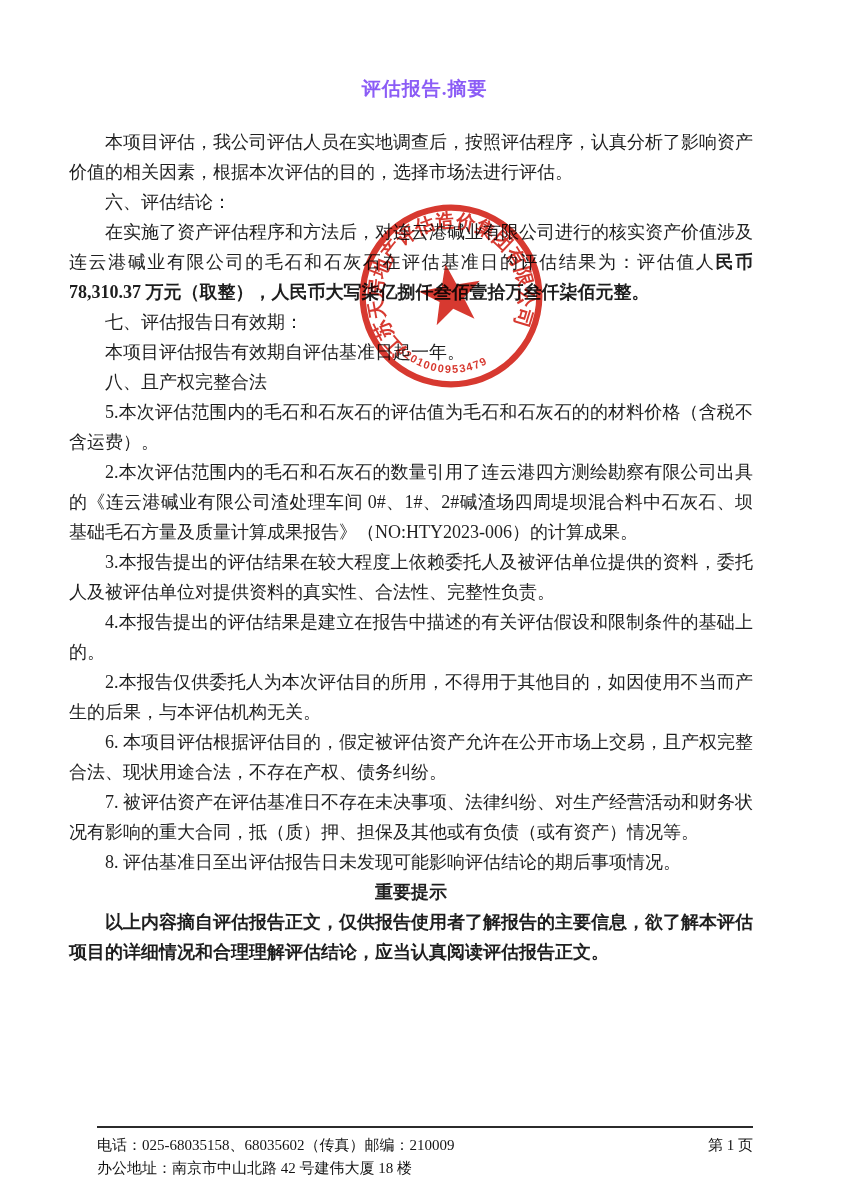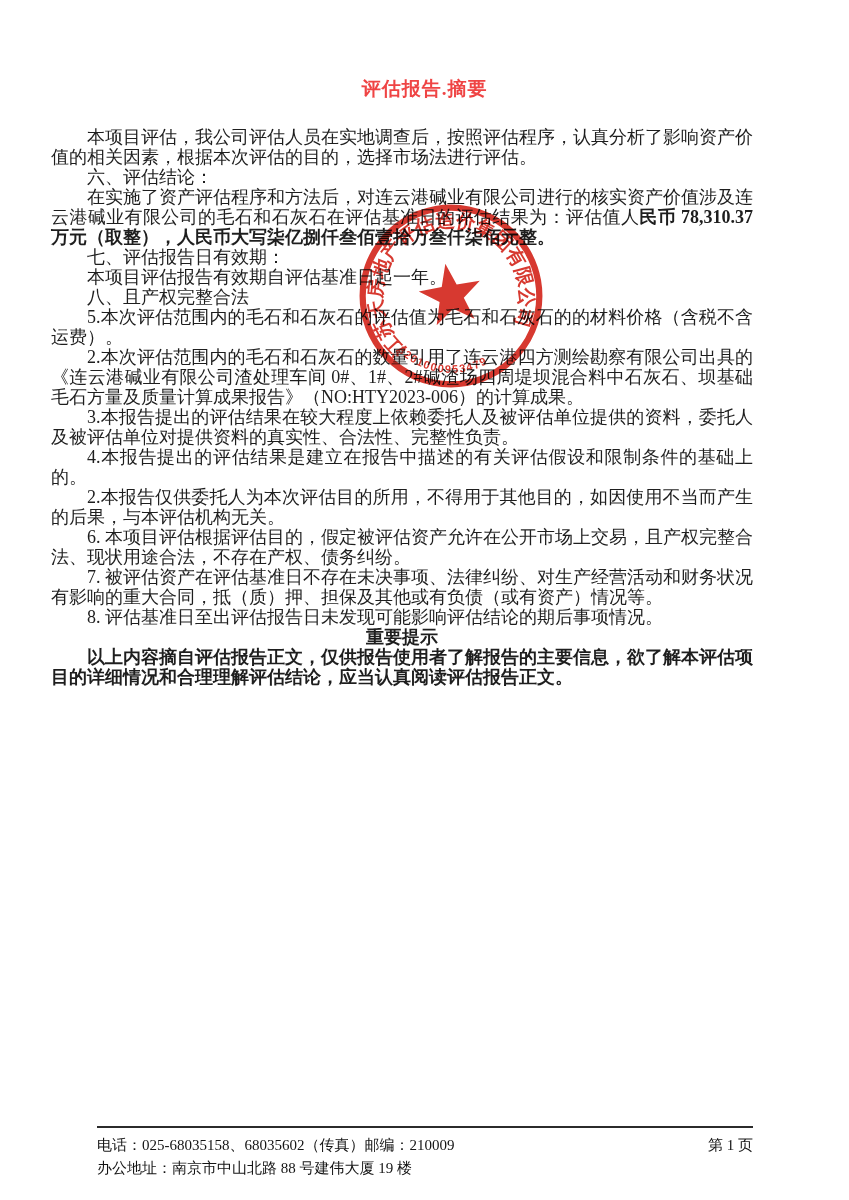--- a/index.html
+++ b/index.html
@@ -3,25 +3,25 @@
 <meta charset="utf-8">
 <style>
   html,body{margin:0;padding:0;}
   body{
     width:849px;height:1200px;background:#ffffff;position:relative;
     font-family:"Liberation Serif","DejaVu Serif",serif;
     color:#1e1e1e;overflow:hidden;
   }
   .title{
     margin:0;padding-top:76px;text-align:center;
-    font-size:19px;font-weight:bold;color:#ef4444;letter-spacing:1px;
+    font-size:19px;font-weight:bold;color:#8b5cf6;letter-spacing:1px;
   }
   .content{
-    margin:25px 96px 0 51px;
-    font-size:18px;line-height:20px;text-align:justify;
+    margin:25px 96px 0 69px;
+    font-size:18px;line-height:30px;text-align:justify;
   }
   .content p{margin:0;text-indent:2em;}
   .content p.center{text-align:center;text-indent:0;}
   .b{font-weight:bold;}
   .seal{
     position:absolute;left:355px;top:200px;width:192px;height:192px;
     mix-blend-mode:multiply;opacity:.93;transform:rotate(-10deg);
     pointer-events:none;
   }
   .footer{
@@ -71,19 +71,19 @@
       <text font-size="11.5" font-weight="bold" fill="#d42a20" font-family="Liberation Sans, DejaVu Sans, sans-serif" letter-spacing="1.5">
         <textPath href="#arc-bottom" startOffset="8">3201000953479</textPath>
       </text>
     </svg>
   </div>
 
   <div class="footer">
     <div class="footer-row">
       <div>
         <div>电话：025-68035158、68035602（传真）邮编：210009</div>
-        <div>办公地址：南京市中山北路 88 号建伟大厦 19 楼</div>
+        <div>办公地址：南京市中山北路 42 号建伟大厦 18 楼</div>
       </div>
       <div>第 1 页</div>
     </div>
   </div>
 
 </div>
 
 </body></html>

